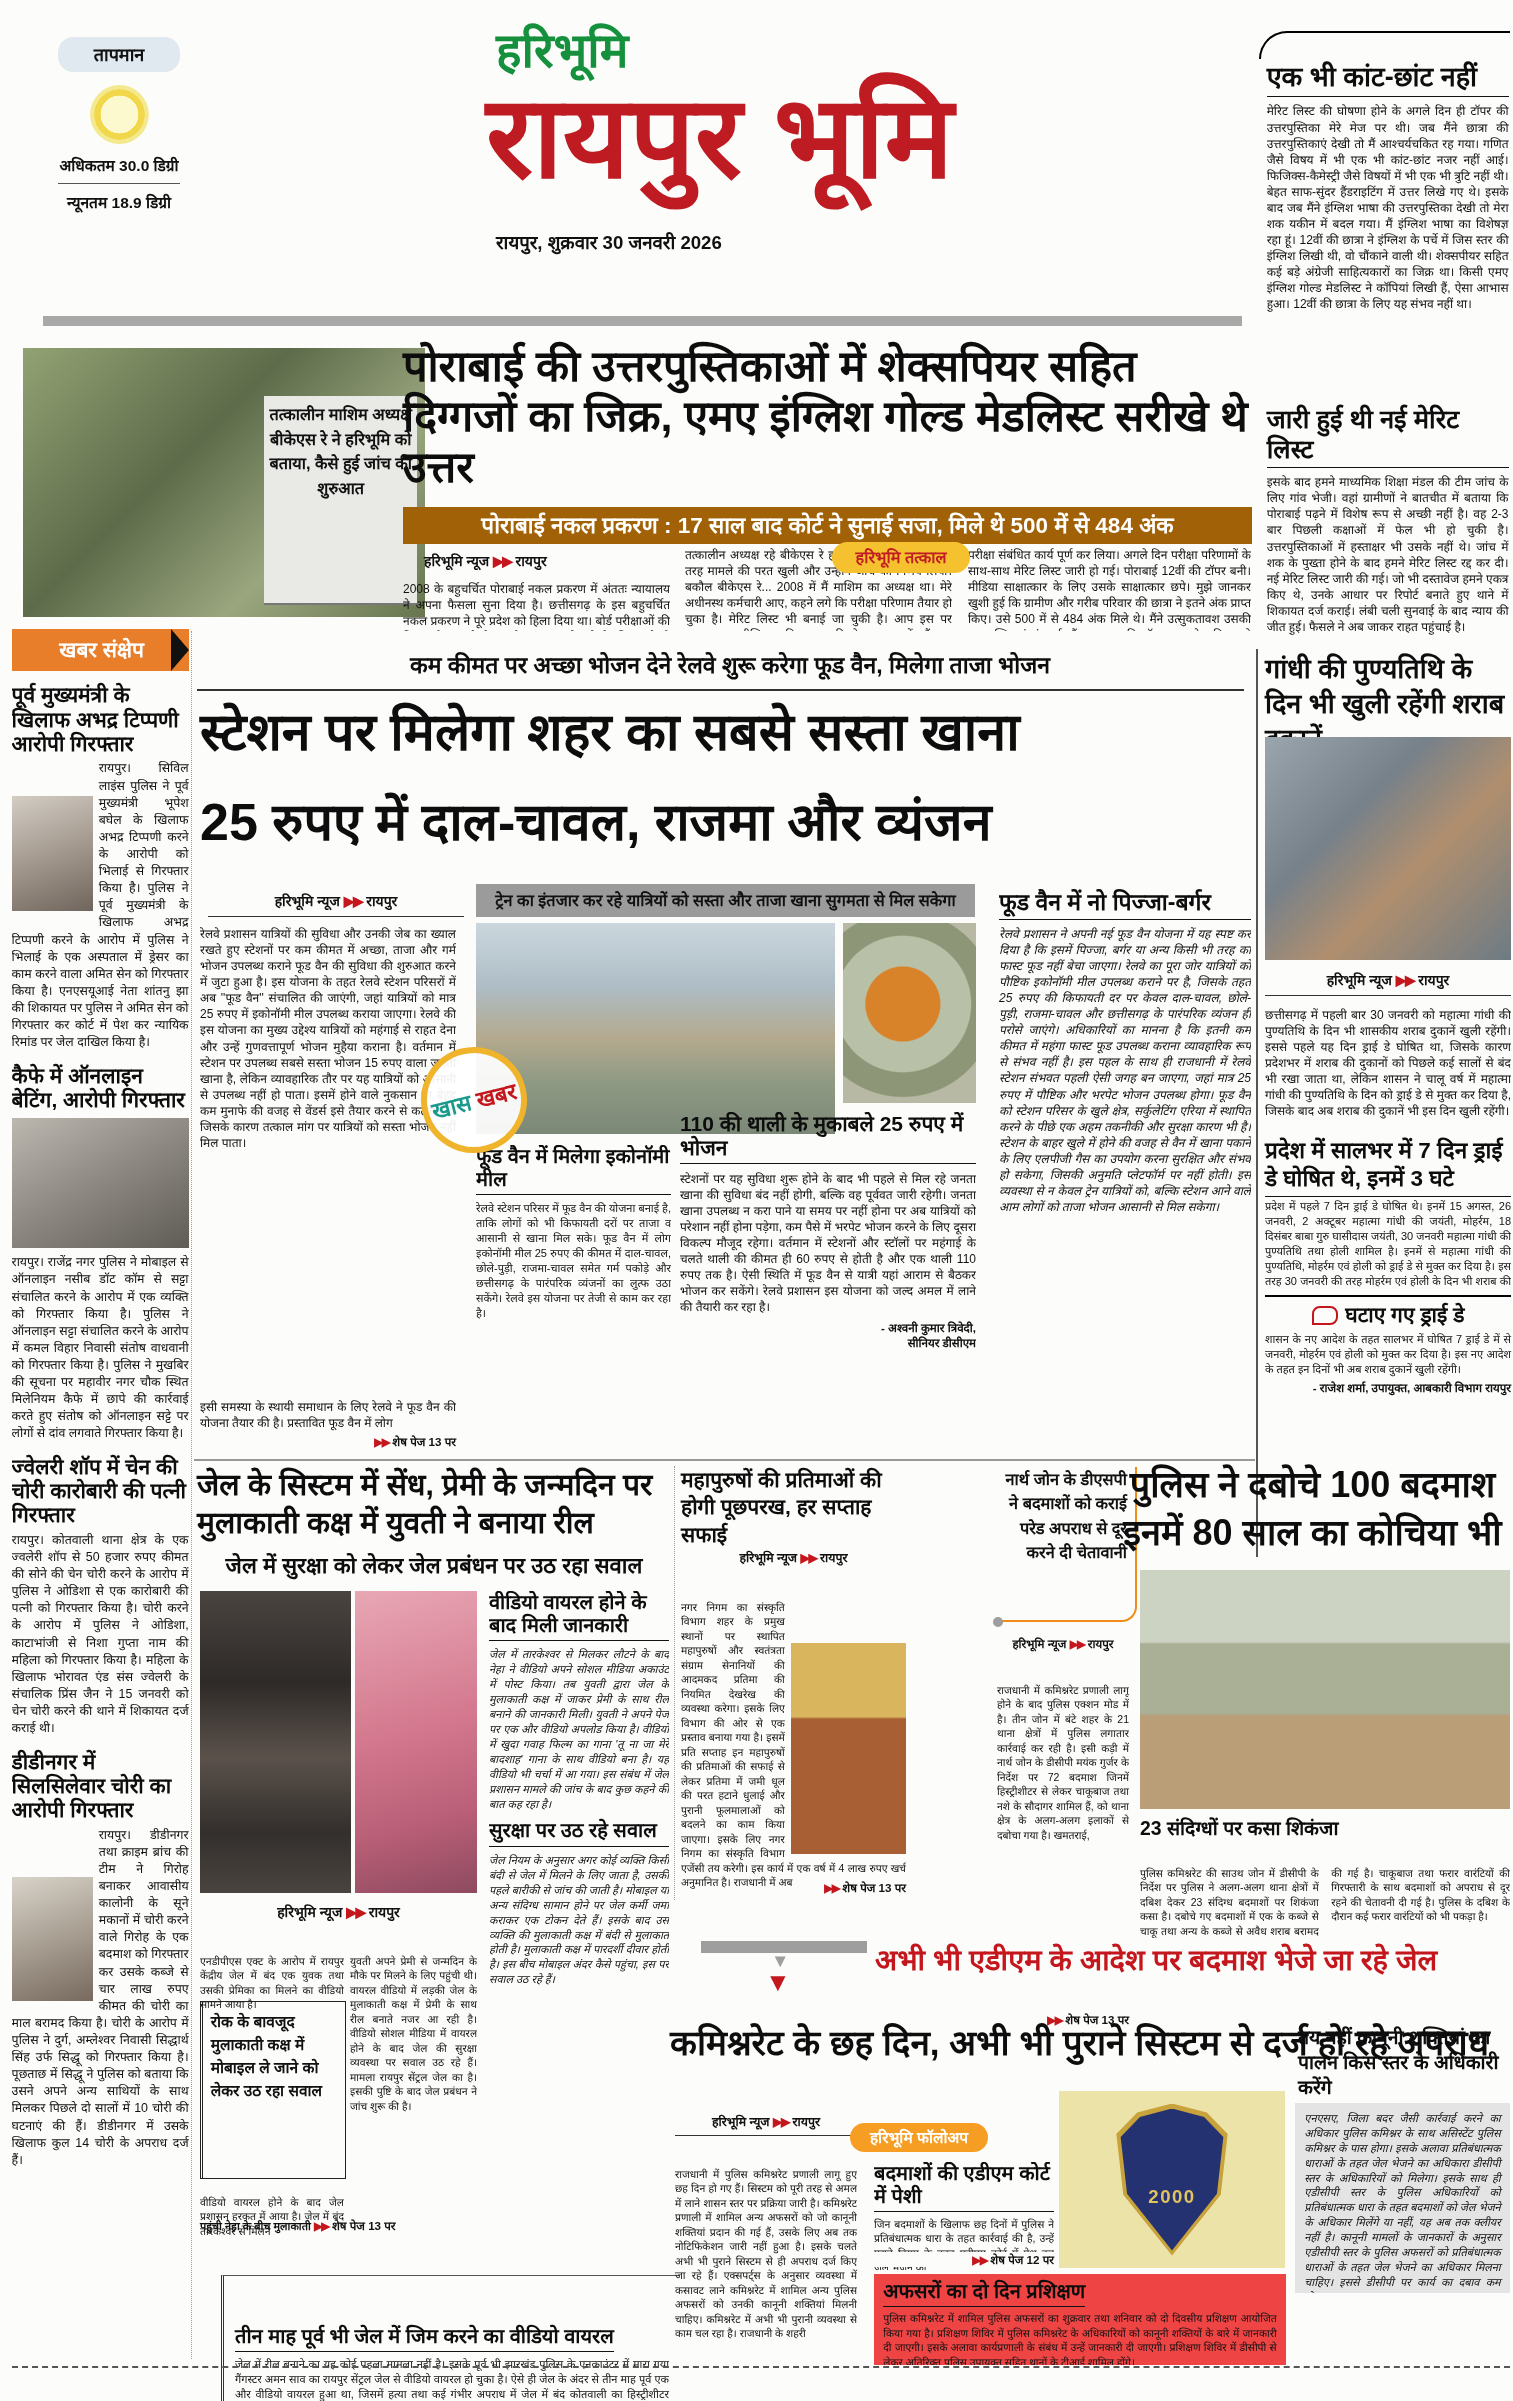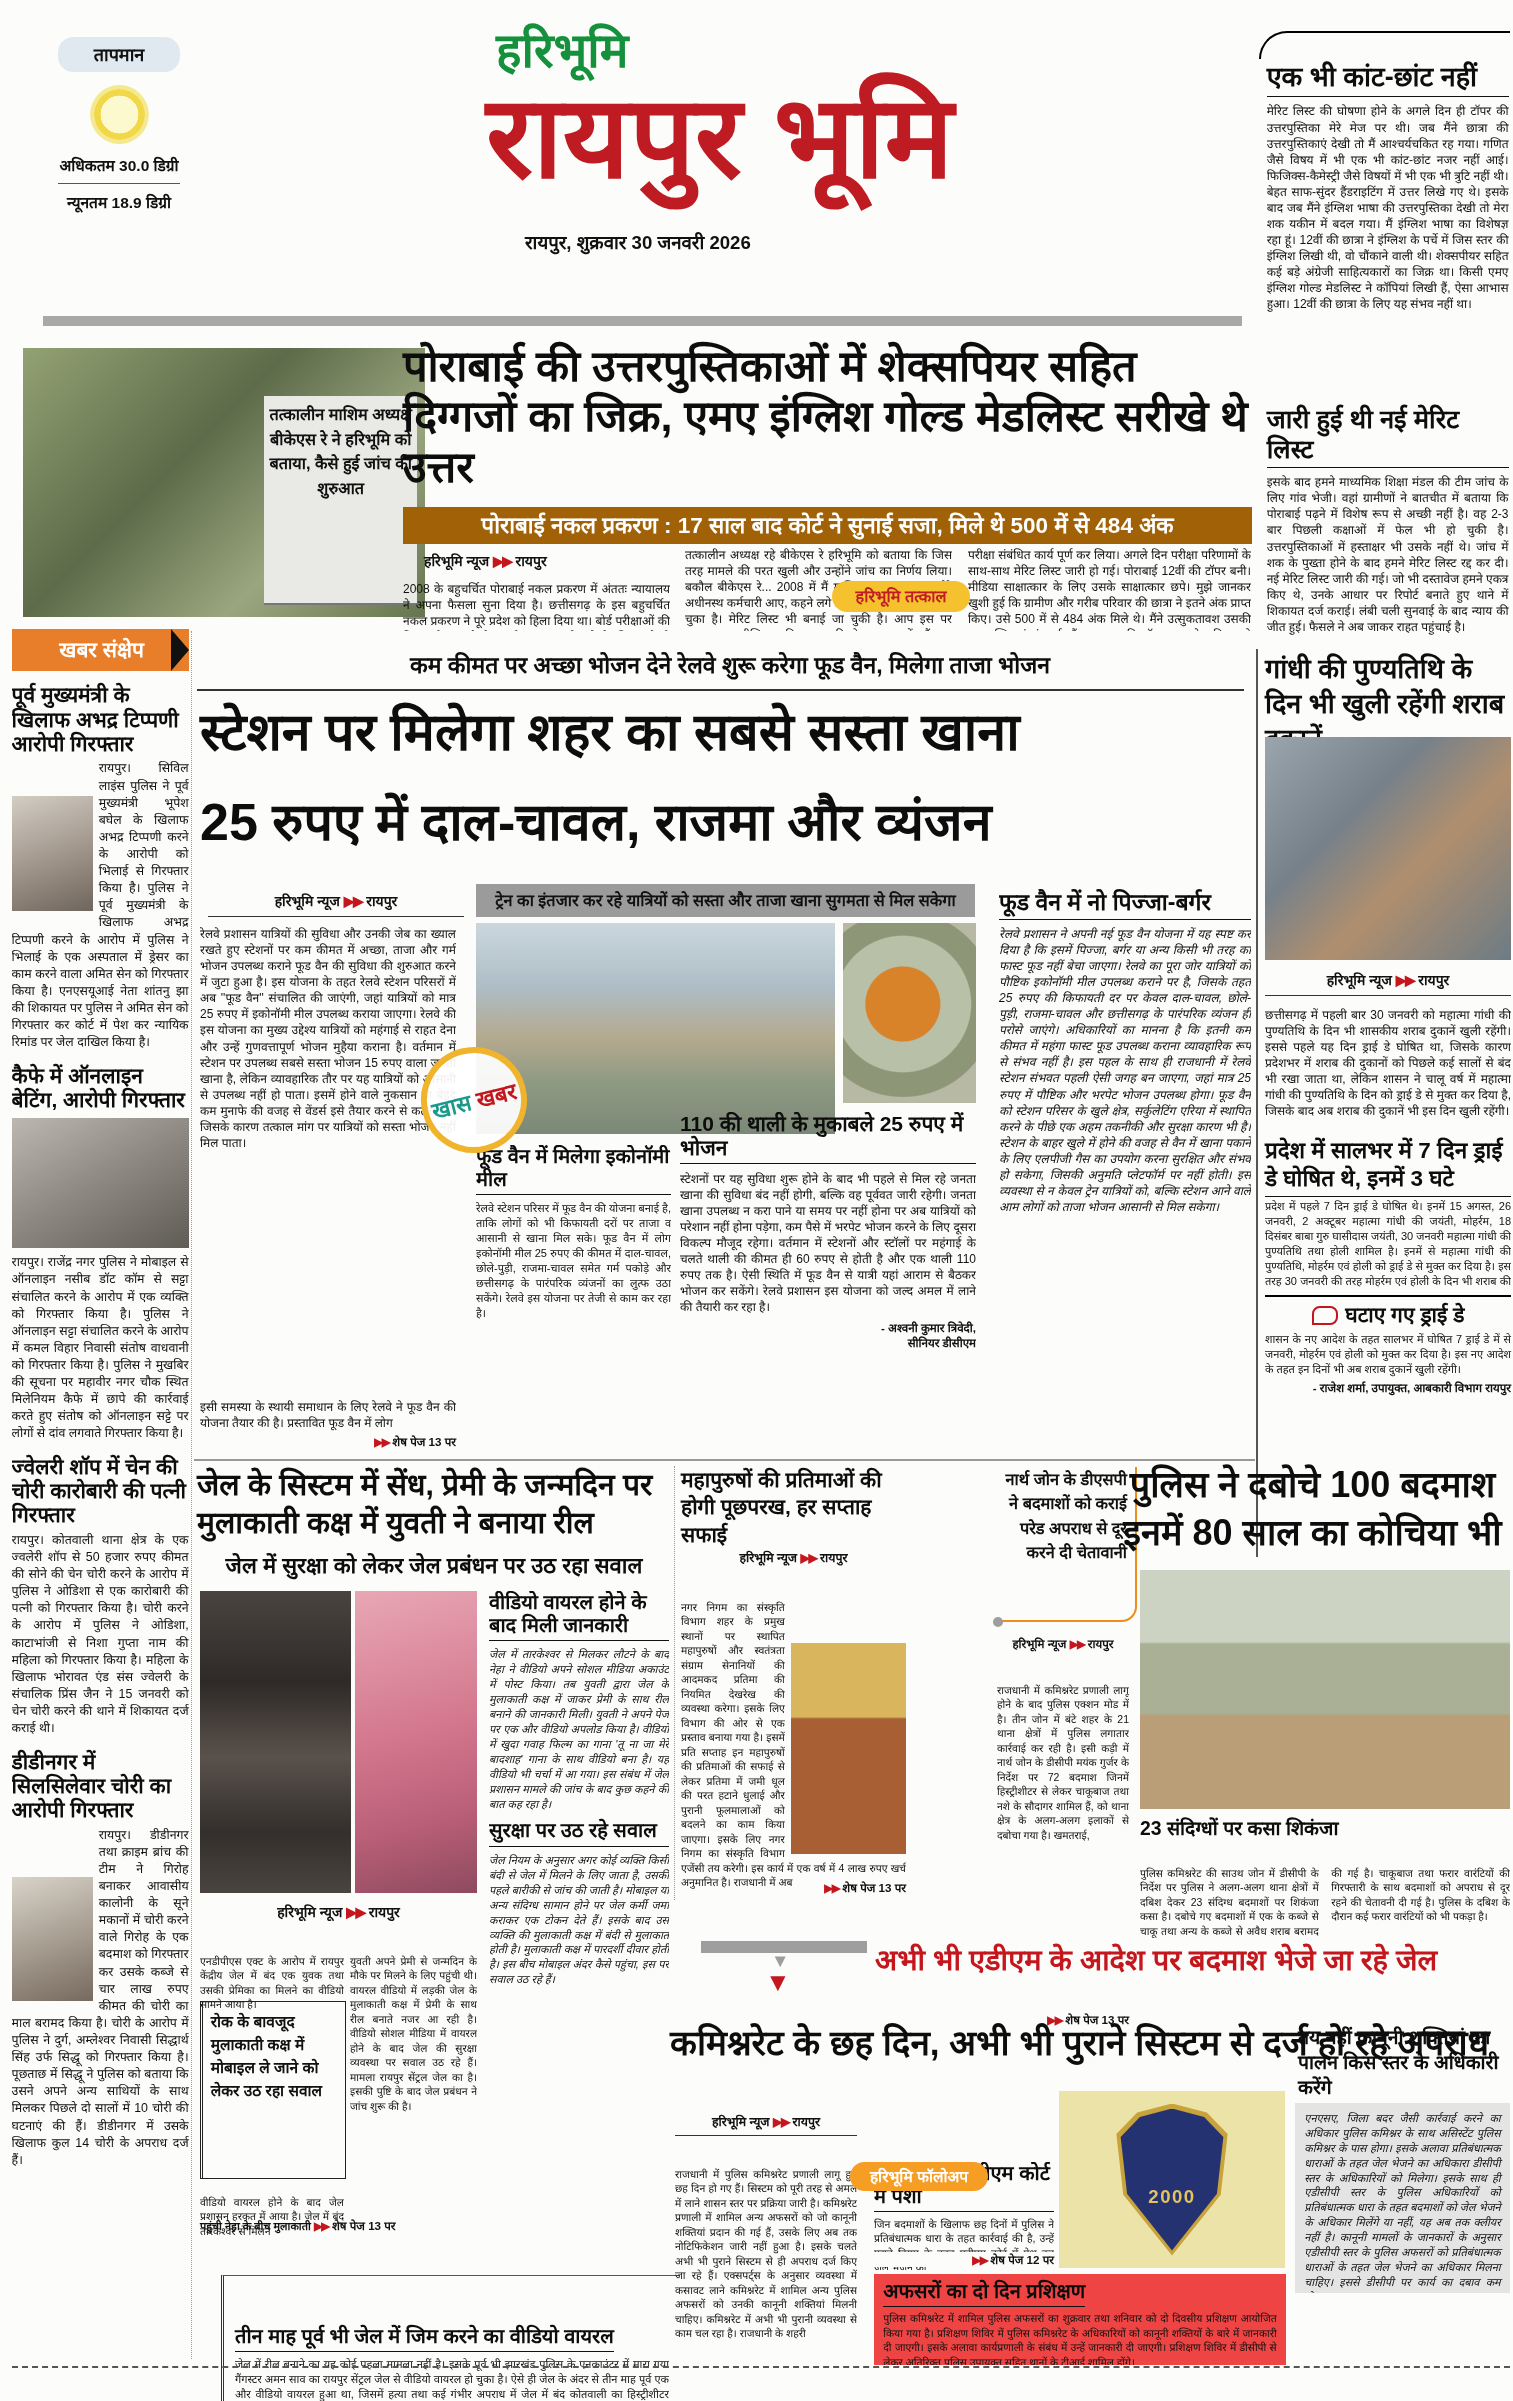--- a/index.html
+++ b/index.html
@@ -26,39 +26,39 @@
   .ph-cafe{background:linear-gradient(150deg,#bcb7af 0%,#8c8781 50%,#5f5b55 100%);}
   .ph-mug2{background:linear-gradient(160deg,#d8d3c9 0%,#a49a8e 55%,#77695d 100%);}
   .ph-station{background:linear-gradient(180deg,#cbd7dd 0%,#aebdc6 30%,#b4a98e 55%,#8f9a84 75%,#7c8877 100%);}
   .ph-plate{background:radial-gradient(circle at 45% 45%,#d8822a 0 30%,#b9c0a8 31% 55%,#8e9678 56% 75%,#b7b9a5 76% 100%);}
   .ph-crowd{background:linear-gradient(135deg,#9aa5ad 0%,#77818a 35%,#b08f6e 60%,#6d7b85 100%);}
   .ph-collage{background:linear-gradient(180deg,#4a4440 0%,#2e2a28 30%,#5a514b 55%,#332f2c 80%,#4a4440 100%);}
   .ph-girl{background:linear-gradient(165deg,#e8a7b4 0%,#d4798f 45%,#b95f77 75%,#8e4a60 100%);}
   .ph-statue{background:linear-gradient(180deg,#d9b65e 0 35%,#a85f33 36% 100%);}
   .ph-lineup{background:linear-gradient(180deg,#cdd3c2 0 30%,#a9b096 31% 60%,#b99e78 61% 100%);}
   .redband{background:#a16207;color:#fff;text-align:center;font-weight:700;}
-  .pill{border-radius:15.5px;text-align:center;font-weight:800;margin-top:39px;}
+  .pill{border-radius:15.5px;text-align:center;font-weight:800;}
   .dotv{border-left:1.5px dotted #9b9b9b;}
   .rule{background:#a8a8a8;}
 </style>
 </head>
 <body>
 
 <div class="page">
 
   <div class="abs" style="left:58px;top:37px;width:122px;height:232px;text-align:center;">
     <div style="background:#dfe9ef;border-radius:15.5px;padding:5.4px 0;font-size:18px;font-weight:800;">तापमान</div>
     <div style="width:51px;height:51px;margin:17px auto 14px;border-radius:50%;background:radial-gradient(circle,#fdf9cf 0 52%,#f1d84a 53% 72%,#e3bd2c 73% 100%);box-shadow:0 0 0 3.9px #f5e98f;"></div>
     <div style="font-size:15.5px;font-weight:800;border-bottom:1.5px solid #555;padding-bottom:7.7px;">अधिकतम 30.0 डिग्री</div>
     <div style="font-size:15.5px;font-weight:800;padding-top:7px;">न्यूनतम 18.9 डिग्री</div>
   </div>
 
   <div class="abs" style="left:496px;top:15.5px;font-size:48px;font-weight:800;color:#15913d;">हरिभूमि</div>
   <div class="abs" style="left:486px;top:54px;font-size:115px;font-weight:800;color:#bf1b23;white-space:nowrap;">रायपुर भूमि</div>
-  <div class="abs" style="left:525px;top:229px;font-size:18.6px;font-weight:800;">रायपुर, शुक्रवार 30 जनवरी 2026</div>
+  <div class="abs" style="left:496px;top:229px;font-size:18.6px;font-weight:800;">रायपुर, शुक्रवार 30 जनवरी 2026</div>
 
   <div class="abs" style="left:1259px;top:31px;width:251px;height:590px;">
     <div style="border-top:2.3px solid #000;border-left:2.3px solid #000;border-top-left-radius:33px;height:26px;"></div>
     <div style="padding:0 1.5px 0 7.7px;">
       <div class="hd ul2" style="font-size:27px;margin-top:3.1px;">एक भी कांट-छांट नहीं</div>
       <div class="t15 jt clip" style="margin-top:6.2px;height:294px;">मेरिट लिस्ट की घोषणा होने के अगले दिन ही टॉपर की उत्तरपुस्तिका मेरे मेज पर थी। जब मैंने छात्रा की उत्तरपुस्तिकाएं देखी तो मैं आश्चर्यचकित रह गया। गणित जैसे विषय में भी एक भी कांट-छांट नजर नहीं आई। फिजिक्स-कैमेस्ट्री जैसे विषयों में भी एक भी त्रुटि नहीं थी। बेहत साफ-सुंदर हैंडराइटिंग में उत्तर लिखे गए थे। इसके बाद जब मैंने इंग्लिश भाषा की उत्तरपुस्तिका देखी तो मेरा शक यकीन में बदल गया। मैं इंग्लिश भाषा का विशेषज्ञ रहा हूं। 12वीं की छात्रा ने इंग्लिश के पर्चे में जिस स्तर की इंग्लिश लिखी थी, वो चौंकाने वाली थी। शेक्सपीयर सहित कई बड़े अंग्रेजी साहित्यकारों का जिक्र था। किसी एमए इंग्लिश गोल्ड मेडलिस्ट ने कॉपियां लिखी हैं, ऐसा आभास हुआ। 12वीं की छात्रा के लिए यह संभव नहीं था।</div>
       <div class="hd ul2" style="font-size:25.6px;margin-top:7.7px;">जारी हुई थी नई मेरिट लिस्ट</div>
       <div class="t15 jt clip" style="margin-top:6.2px;height:203px;">इसके बाद हमने माध्यमिक शिक्षा मंडल की टीम जांच के लिए गांव भेजी। वहां ग्रामीणों ने बातचीत में बताया कि पोराबाई पढ़ने में विशेष रूप से अच्छी नहीं है। वह 2-3 बार पिछली कक्षाओं में फेल भी हो चुकी है। उत्तरपुस्तिकाओं में हस्ताक्षर भी उसके नहीं थे। जांच में शक के पुख्ता होने के बाद हमने मेरिट लिस्ट रद्द कर दी। नई मेरिट लिस्ट जारी की गई। जो भी दस्तावेज हमने एकत्र किए थे, उनके आधार पर रिपोर्ट बनाते हुए थाने में शिकायत दर्ज कराई। लंबी चली सुनवाई के बाद न्याय की जीत हुई। फैसले ने अब जाकर राहत पहुंचाई है।</div>
     </div>
   </div>

